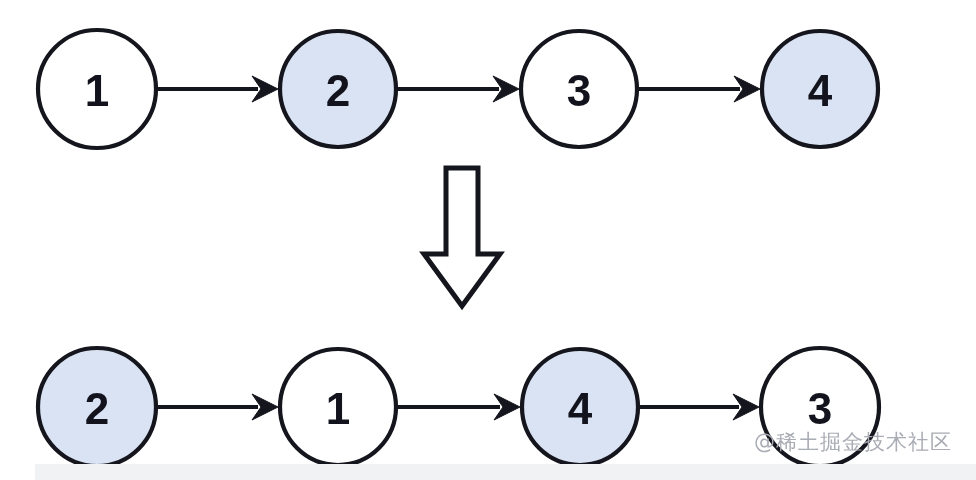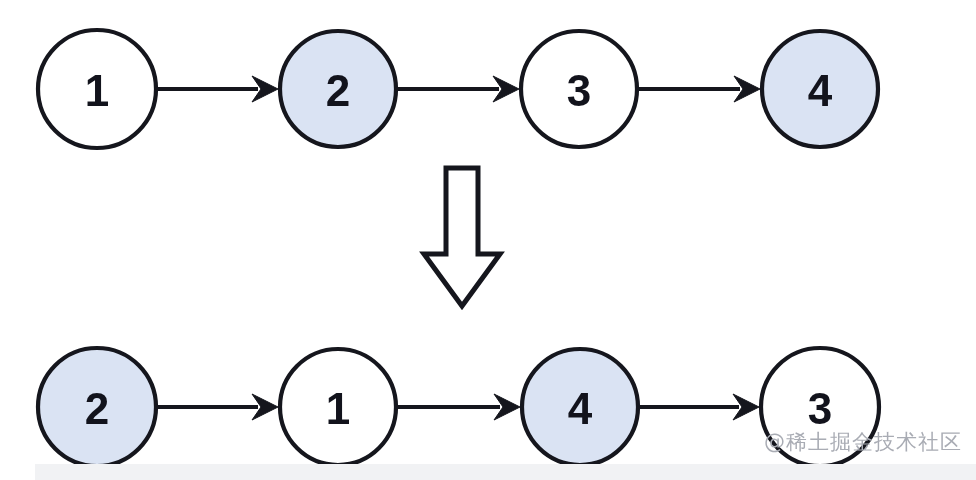--- a/index.html
+++ b/index.html
@@ -61,21 +61,21 @@
   .footer-bar {
     position: absolute;
     left: 35px;
     bottom: 0;
     width: 941px;
     height: 16px;
     background: #f1f2f4;
   }
   .watermark {
     position: absolute;
-    right: 14px;
+    right: 24px;
     bottom: 24px;
     font-family: "DejaVu Sans", "Liberation Sans", sans-serif;
     font-size: 21px;
     color: #a9acb4;
     letter-spacing: 1px;
     white-space: nowrap;
     user-select: none;
   }
 </style>
 </head>

